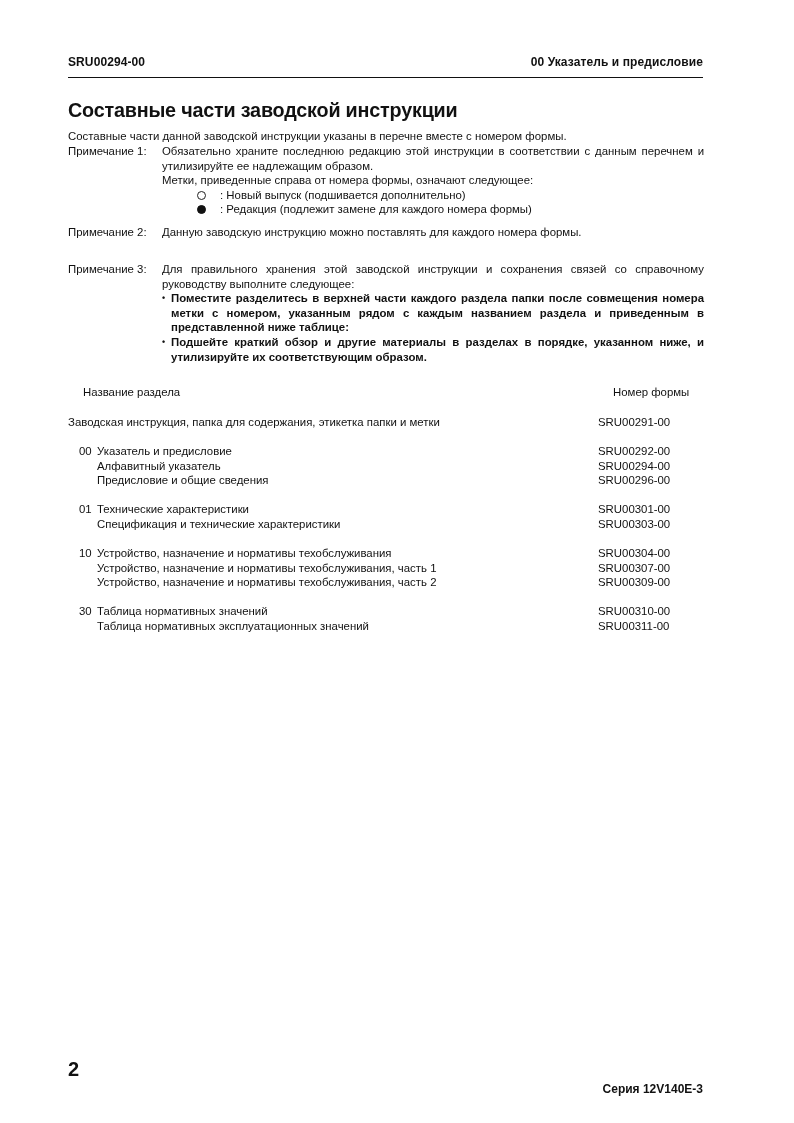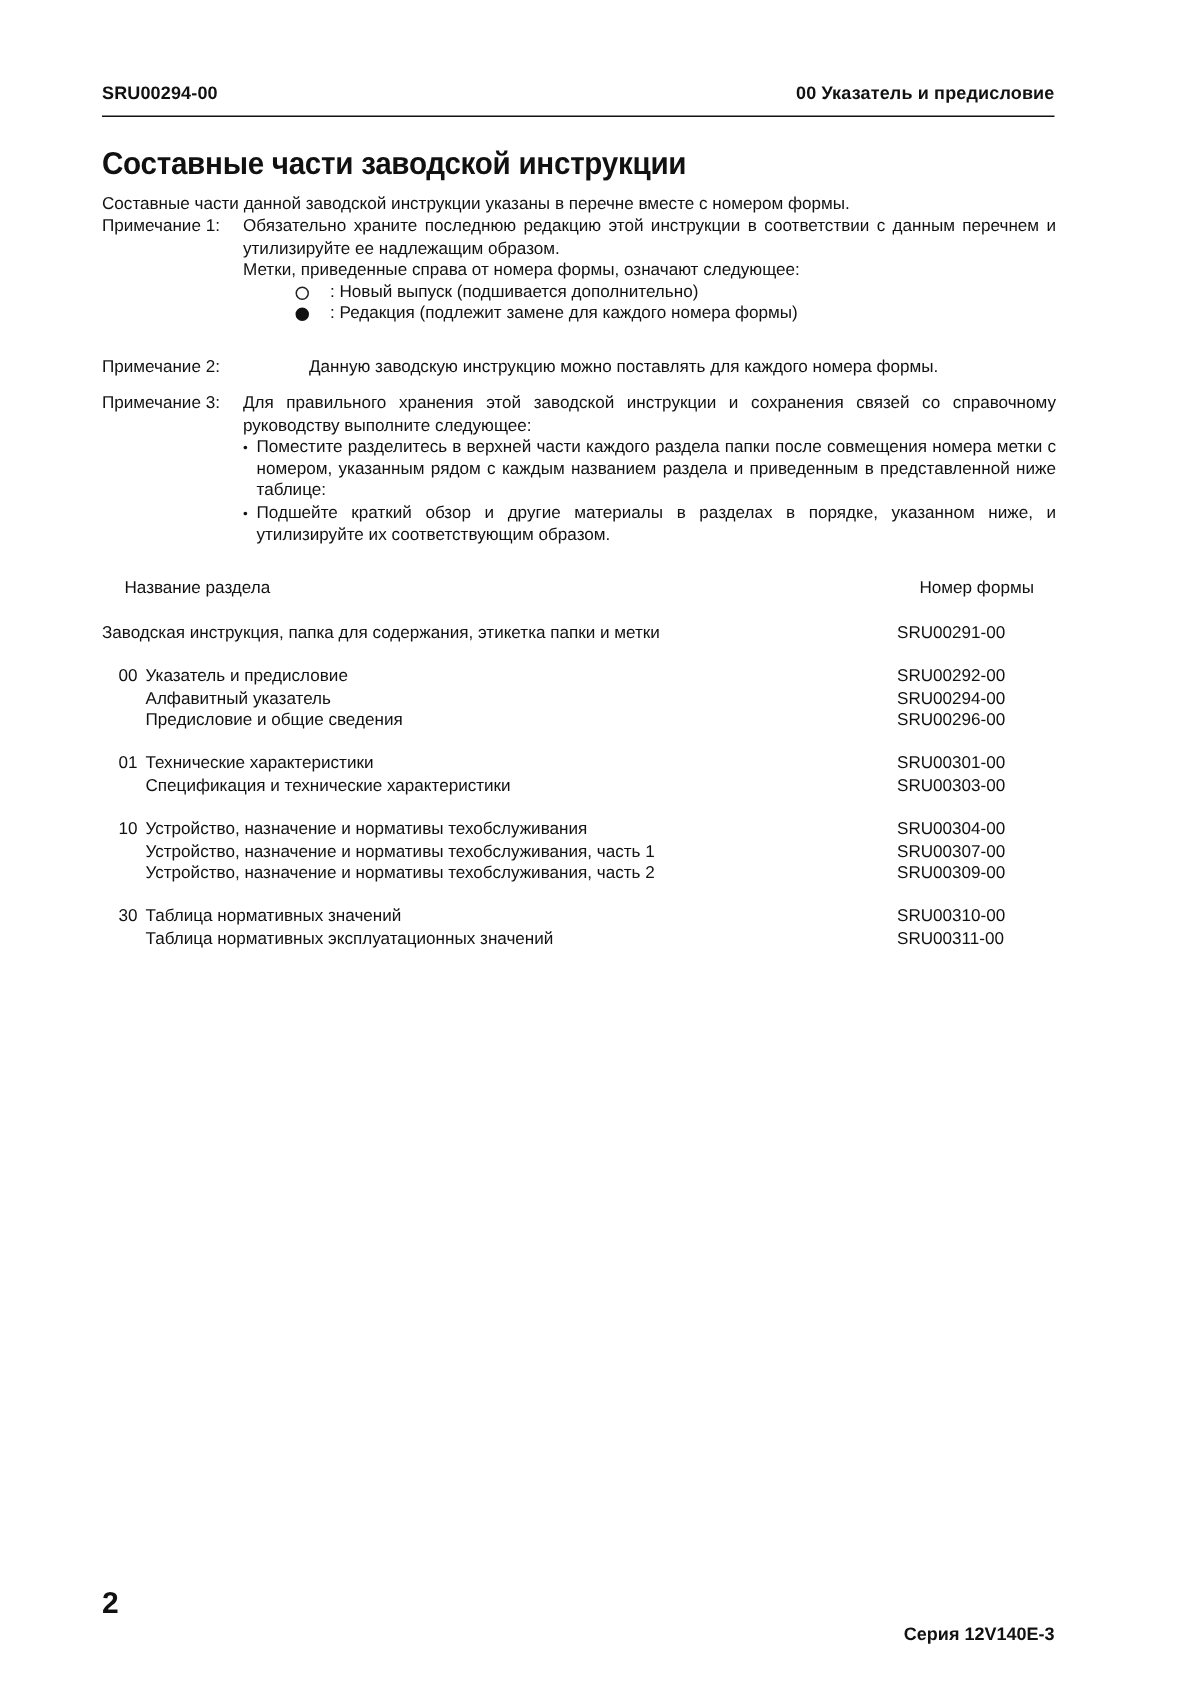--- a/index.html
+++ b/index.html
@@ -28,21 +28,21 @@
     .intro { left: 68px; top: 129px; }
     .note { left: 68px; width: 636px; display: flex; }
     .note-label { width: 94px; flex: none; white-space: nowrap; }
     .note-body { flex: 1; text-align: justify; }
     .note-body p { margin: 0; }
     .marks { margin-left: 35px; }
     .mark-row { display: flex; align-items: center; gap: 13px; }
     .mark { width: 9px; height: 9px; border-radius: 50%; border: 1.2px solid #222; box-sizing: border-box; margin-right: 1px; }
     .mark.filled { background: #111; border-color: #111; }
     .bullets { margin: 0; padding: 0; list-style: none; }
-    .bullets li { position: relative; padding-left: 9px; text-align: justify; }
+    .bullets li { position: relative; padding-left: 9px; text-align: justify; font-weight: bold; }
     .bullets li::before { content: "\2022"; position: absolute; left: 0; top: 0; font-size: 9px; }
     .watermark {
       position: absolute; left: 392px; top: 257px;
       font-size: 25px; color: #111; letter-spacing: 0.2px;
       font-family: "Liberation Sans", sans-serif; pointer-events: none;
       background: transparent;
     }
     .toc { position: absolute; left: 68px; width: 636px; }
     .toc-row { display: flex; justify-content: space-between; height: 14.6px; }
     .toc-name { white-space: nowrap; }
@@ -79,21 +79,21 @@
           <span>: Новый выпуск (подшивается дополнительно)</span>
         </div>
         <div class="mark-row">
           <span class="mark filled"></span>
           <span>: Редакция (подлежит замене для каждого номера формы)</span>
         </div>
       </div>
     </div>
   </div>
 
-  <div class="abs txt note" style="top:238px;gap:44px;">
+  <div class="abs txt note" style="top:225px;">
     <div class="note-label">Примечание 2:</div>
     <div class="note-body">
       <p>Данную заводскую инструкцию можно поставлять для каждого номера формы.</p>
     </div>
   </div>
 
   <div class="abs txt note" style="top:262px;">
     <div class="note-label">Примечание 3:</div>
     <div class="note-body">
       <p>Для правильного хранения этой заводской инструкции и сохранения связей со справочному руководству выполните следующее:</p>

